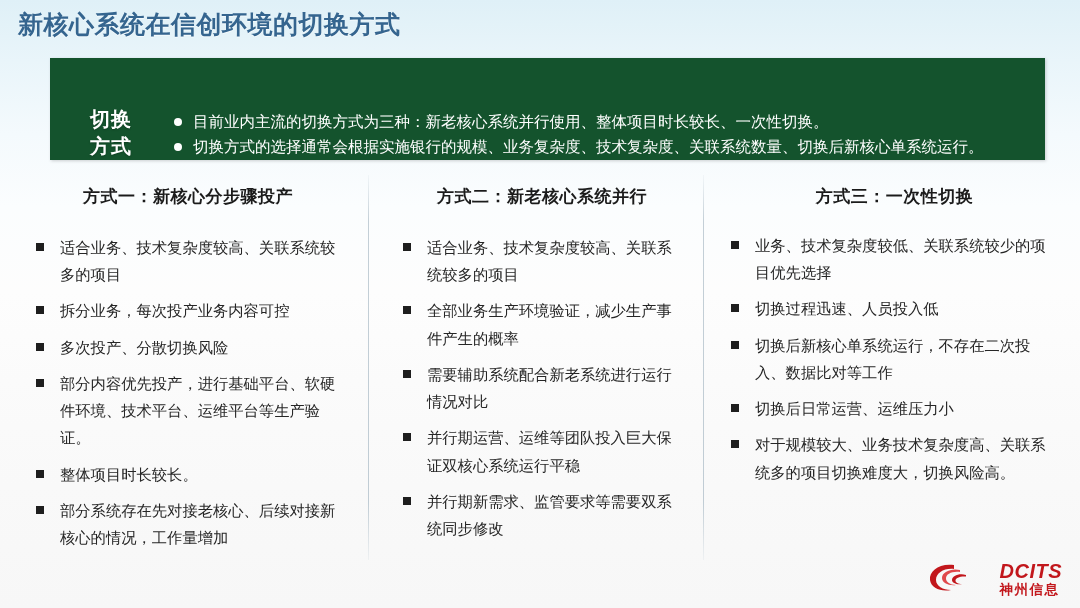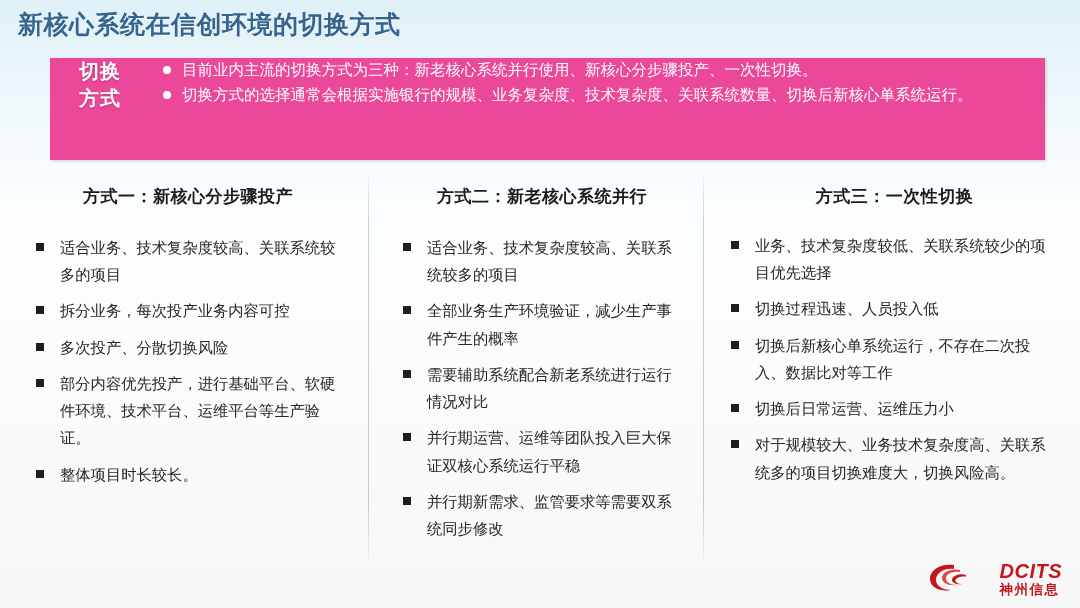--- a/index.html
+++ b/index.html
@@ -30,24 +30,25 @@
     color: #35658f;
     text-shadow: 0 1px 0 rgba(255,255,255,0.6);
     white-space: nowrap;
   }
 
   
   .banner {
     position: absolute;
     left: 50px; top: 58px;
     width: 995px; height: 102px;
-    background: #ec4899;
+    background: #14532d;
     box-shadow: 1px 1px 3px rgba(0,0,0,0.18);
     display: flex;
-    align-items: flex-start;
+    align-items: flex-end;
+    padding-left: 11px;
   }
   .banner-label {
     width: 100px;
     flex: 0 0 100px;
     text-align: center;
     color: #ffffff;
     font-size: 20px;
     font-weight: bold;
     line-height: 1.35;
     letter-spacing: 1px;
@@ -164,21 +165,21 @@
 <div class="banner">
 
   <div class="banner-label">
     <div>切换</div>
     <div>方式</div>
   </div>
 
   <div class="banner-body">
     <div class="banner-item">
       <span class="dot"></span>
-      <span>目前业内主流的切换方式为三种：新老核心系统并行使用、新核心分步骤投产、一次性切换。</span>
+      <span>目前业内主流的切换方式为三种：新老核心系统并行使用、整体项目时长较长、一次性切换。</span>
     </div>
     <div class="banner-item">
       <span class="dot"></span>
       <span>切换方式的选择通常会根据实施银行的规模、业务复杂度、技术复杂度、关联系统数量、切换后新核心单系统运行。</span>
     </div>
   </div>
 
 </div>
 
 <div class="columns">
@@ -201,20 +202,24 @@
         <span class="sq"></span>
         <span>多次投产、分散切换风险</span>
       </li>
       <li class="bullet">
         <span class="sq"></span>
         <span>部分内容优先投产，进行基础平台、软硬件环境、技术平台、运维平台等生产验证。</span>
       </li>
       <li class="bullet">
         <span class="sq"></span>
         <span>整体项目时长较长。</span>
+      </li>
+      <li class="bullet">
+        <span class="sq"></span>
+        <span>部分系统存在先对接老核心、后续对接新核心的情况，工作量增加</span>
       </li>
     </ul>
   </div>
 
   <div class="col col-2">
     <div class="col-title">方式二：新老核心系统并行</div>
     <ul class="bullets">
       <li class="bullet">
         <span class="sq"></span>
         <span>适合业务、技术复杂度较高、关联系统较多的项目</span>

